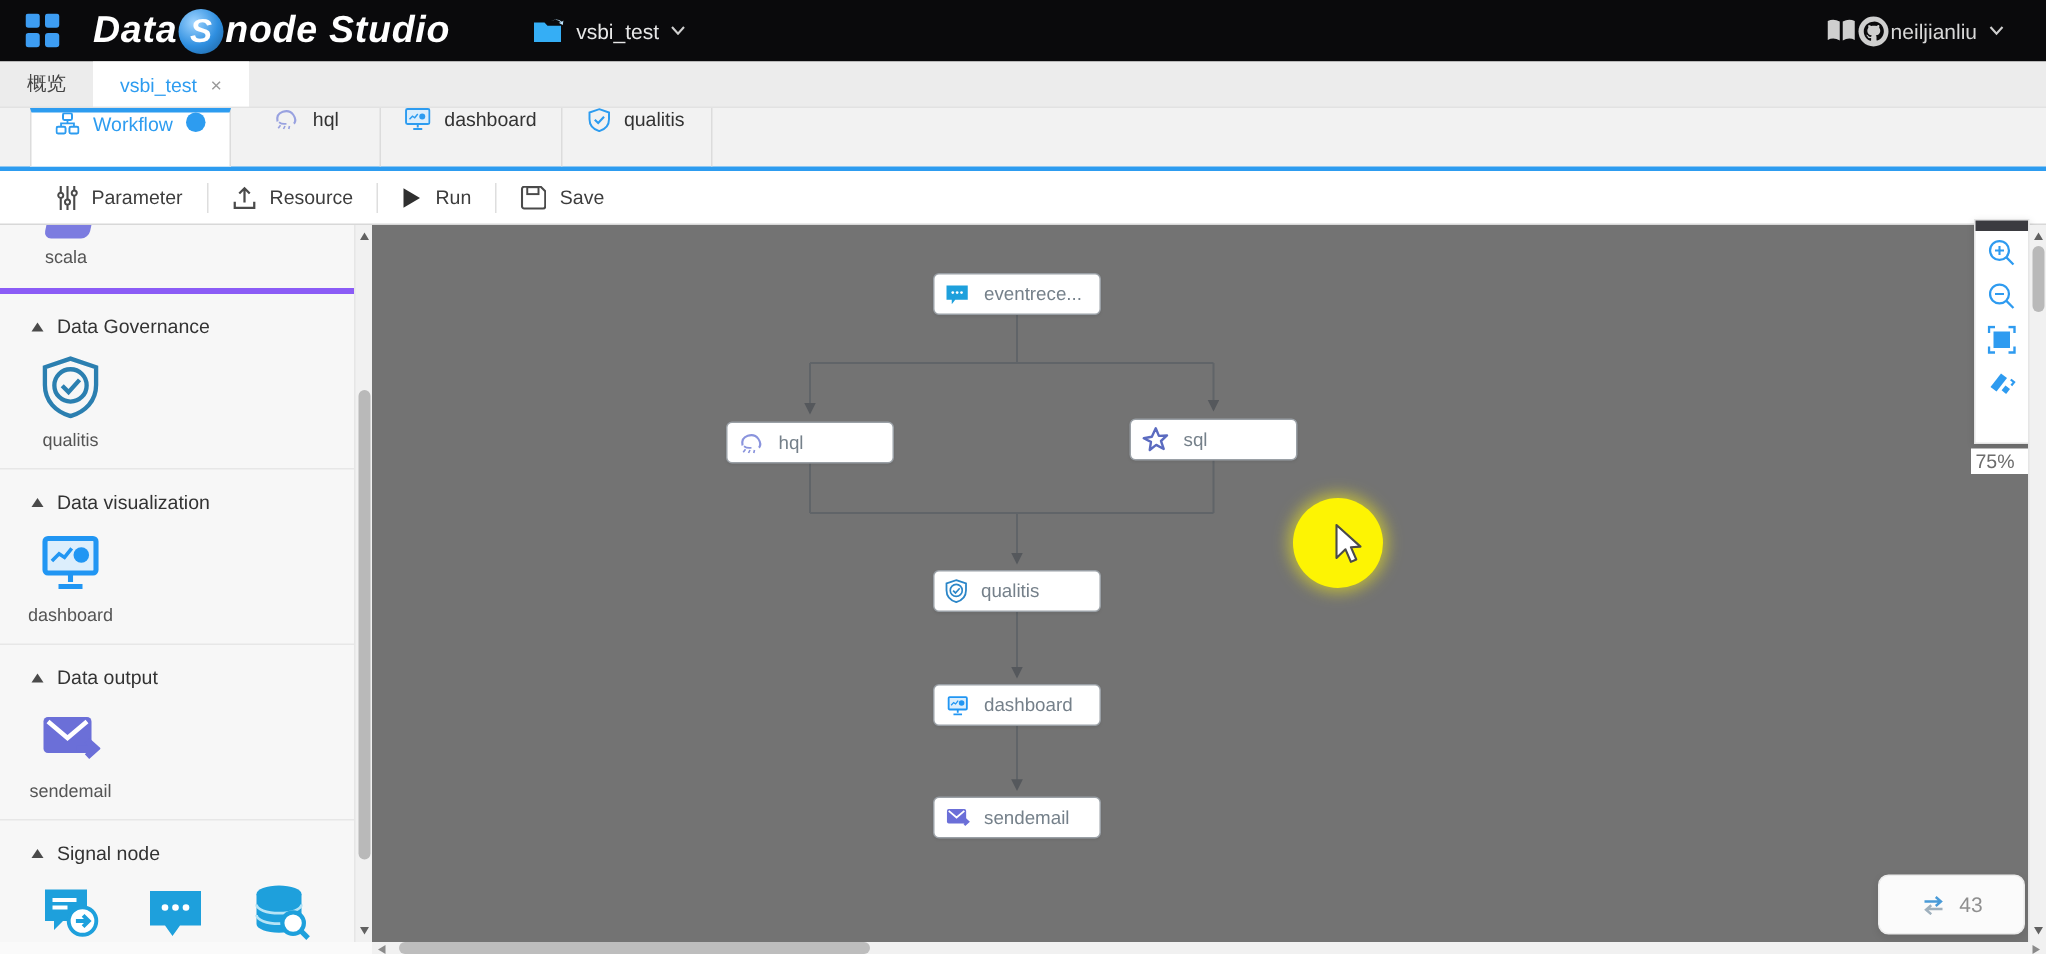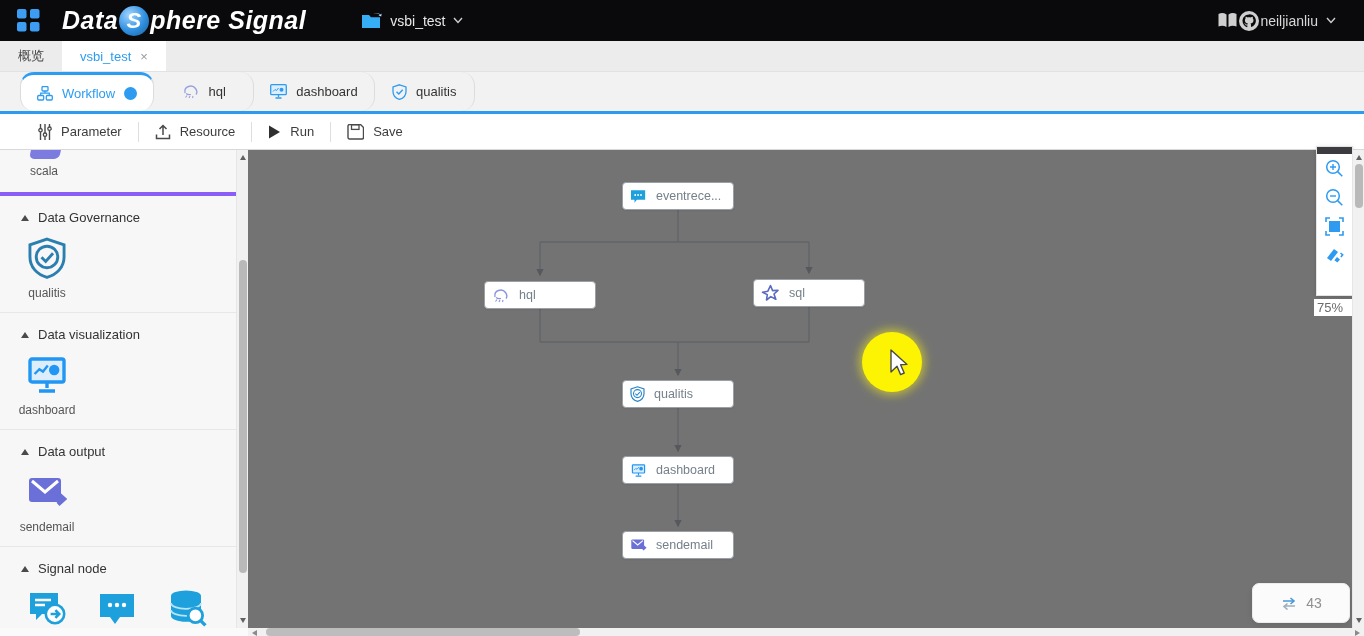--- a/index.html
+++ b/index.html
@@ -17,21 +17,21 @@
   .hdr-user { color:#d8d8d8; font-size:14px; display:flex; align-items:center; gap:8px; }
 
   
   .tabrow { position:absolute; left:0; top:41px; width:1364px; height:31px; background:#ececec; border-bottom:1px solid #e2e2e2; display:flex; align-items:stretch; }
   .tab { display:flex; align-items:center; padding:0 18px; font-size:13px; color:#444; }
   .tab.active { background:#fff; color:#2d9cf0; gap:9px; }
   .tab-close { color:#9a9a9a; font-size:13px; }
 
   
   .subtabrow { position:absolute; left:0; top:72px; width:1364px; height:42px; background:#f2f2f2; border-bottom:3px solid #2d9cf0; display:flex; padding-left:20px; }
-  .subtab { display:flex; align-items:center; justify-content:center; gap:9px; font-size:13px; color:#333; border-right:1px solid #dcdcdc; padding:0 16px; min-width:100px;border-radius:14px; }
+  .subtab { display:flex; align-items:flex-start; justify-content:center; gap:9px; font-size:13px; color:#333; border-right:1px solid #dcdcdc; padding:0 16px; min-width:100px; }
   .subtab:first-child { border-left:1px solid #dcdcdc; }
   .subtab.active { background:#fff; color:#2d9cf0; border-top:3px solid #2d9cf0; }
   .subtab .dot { width:13px; height:13px; border-radius:50%; background:#2d9cf0; }
 
   
   .toolbar { position:absolute; left:0; top:114px; width:1364px; height:36px; background:#fff; border-bottom:1px solid #d8d8d8; display:flex; align-items:center; padding-left:38px; }
   .toolbtn { display:flex; align-items:center; gap:9px; font-size:13px; color:#3d3d3d; }
   .tooldiv { width:1px; height:20px; background:#dedede; margin:0 16px; }
 
   
@@ -87,21 +87,21 @@
     <svg width="23" height="23" viewBox="0 0 23 23">
       <rect x="0" y="0" width="9.5" height="9.5" rx="2" fill="#3d9df3"></rect>
         <rect x="13" y="0" width="9.5" height="9.5" rx="2" fill="#3d9df3"></rect>
       <rect x="0" y="13" width="9.5" height="9.5" rx="2" fill="#3d9df3"></rect>
         <rect x="13" y="13" width="9.5" height="9.5" rx="2" fill="#3d9df3"></rect>
     </svg>
   </span>
   <span class="logo">
     <span>Data</span>
     <span class="sphere">S</span>
-    <span>phere Signal</span>
+    <span>node Studio</span>
   </span>
   <span class="project">
     <svg width="21" height="17" viewBox="0 0 21 17">
       <path d="M1,3 h7 l2,2.2 h9 v10.8 h-18 z" fill="#35aef5"></path>
       <path d="M12,2.2 q4,-2.4 7,0.6 l-1.6,0.4 l2.8,1.4 l0.4,-3 l-1,0.9 q-3.4,-3 -7.6,-0.3 z" fill="#bfe6ff"></path>
     </svg>
     <span>vsbi_test</span>
     <svg width="10" height="7" viewBox="0 0 10 7">
       <path d="M1,1 L5,5.5 L9,1" fill="none" stroke="#cfcfcf" stroke-width="1.4"></path>
     </svg>

